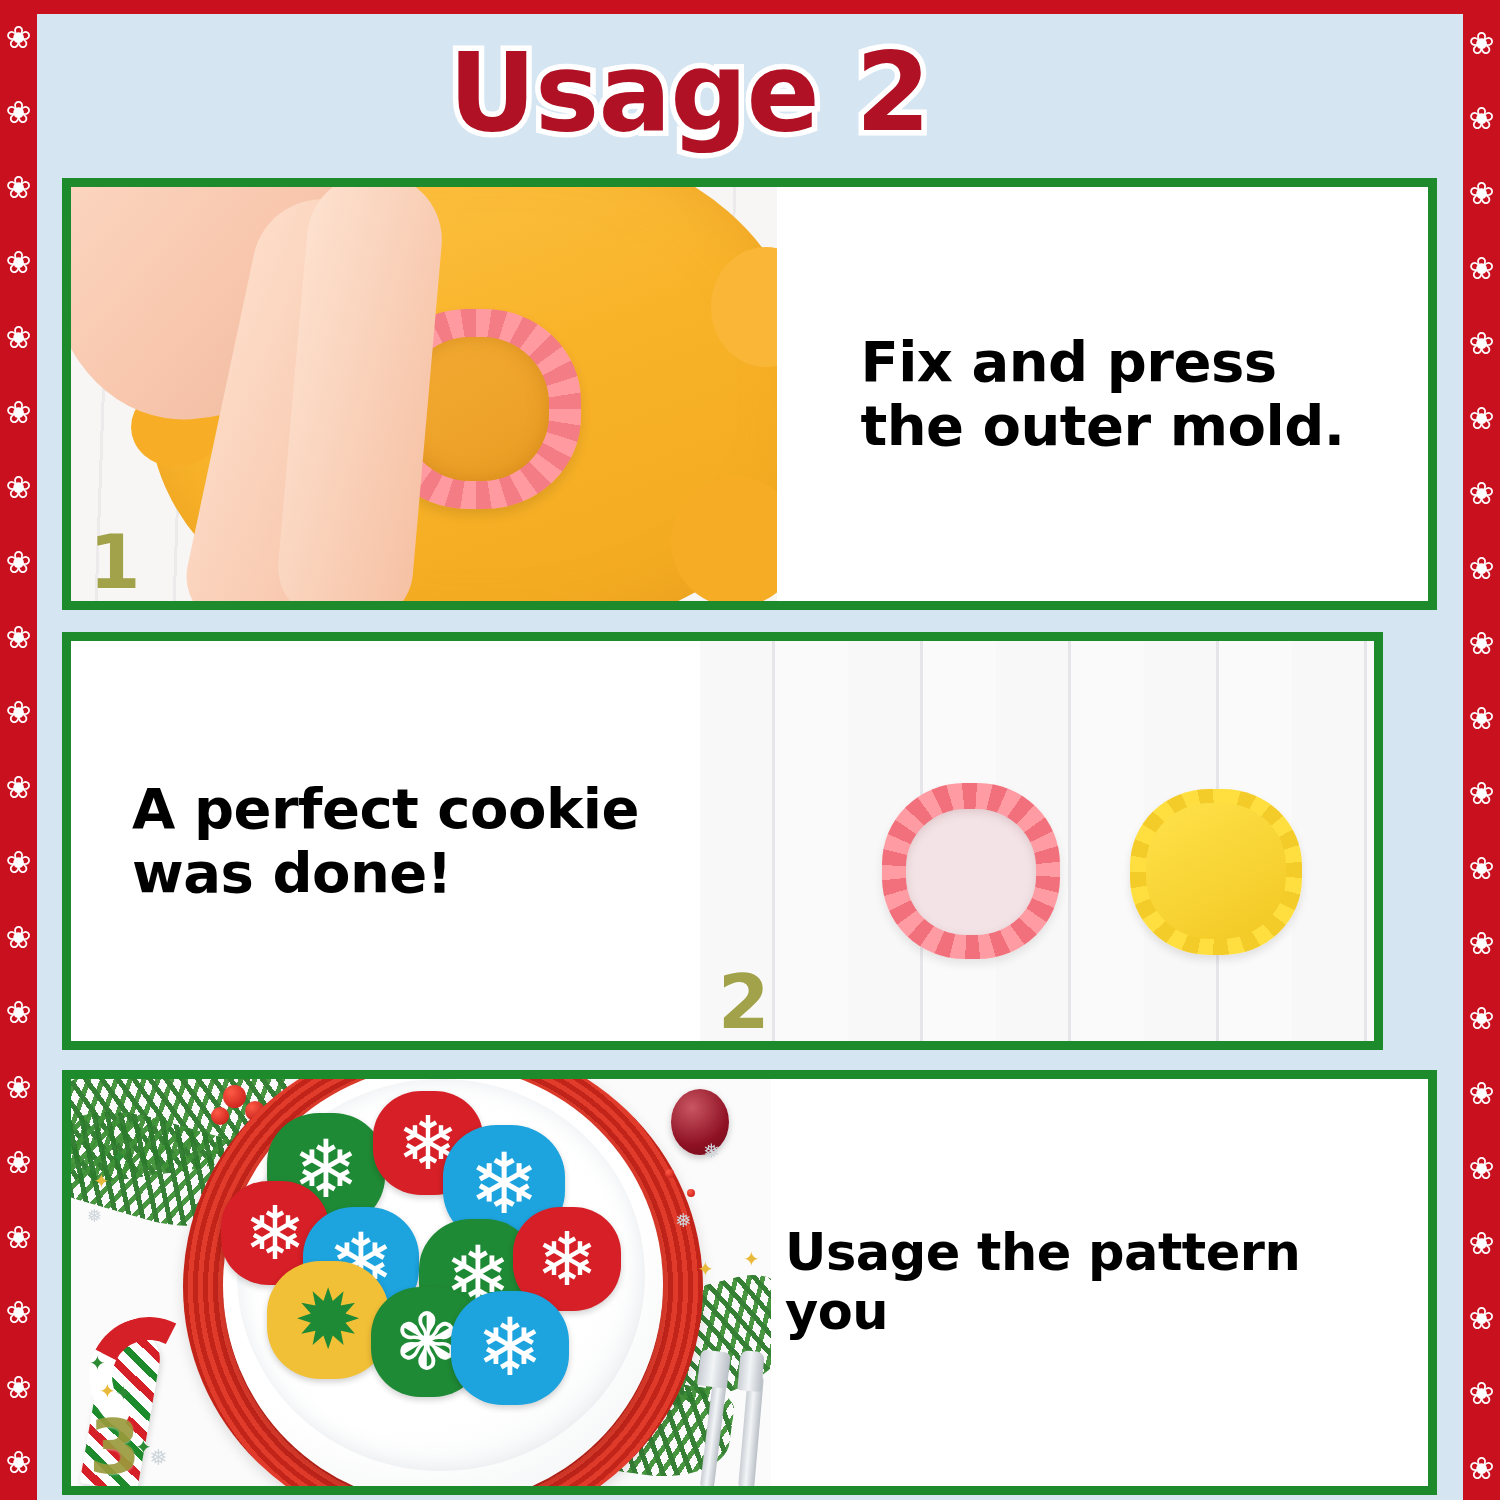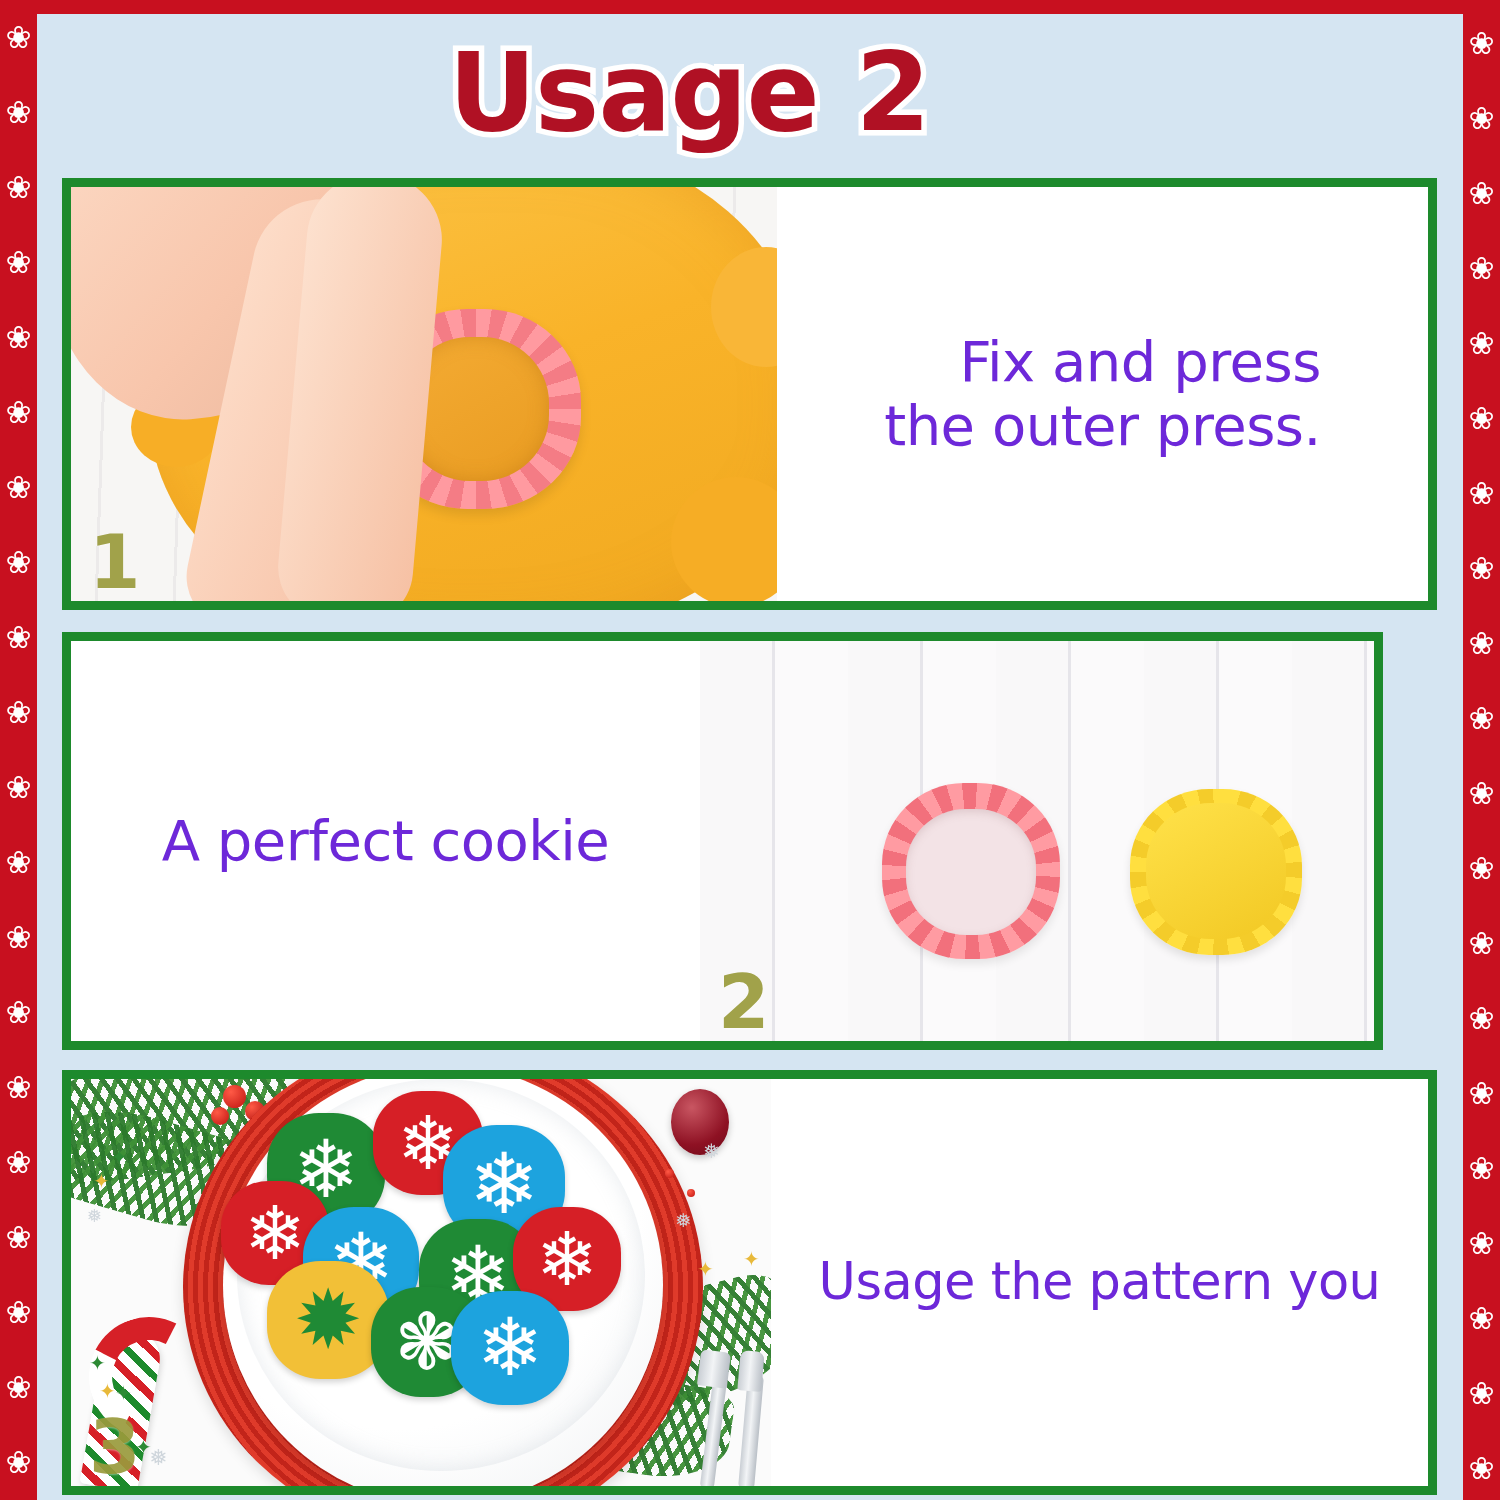--- a/index.html
+++ b/index.html
@@ -60,26 +60,26 @@
   #panel-2{left:25px;top:618px;width:1321px;height:418px;}
   #panel-3{left:25px;top:1056px;width:1375px;height:425px;}
 
   .photo{position:relative;overflow:hidden;flex:0 0 auto;}
   .caption{
     flex:1 1 auto;
     display:flex;align-items:center;justify-content:center;
     background:#fff;
   }
   .caption-text{
-    color:#6d28d9;
+    color:#000000;
     font-family:"DejaVu Sans", sans-serif;
-    font-weight:normal;
+    font-weight:bold;
     font-size:56px;
     line-height:1.14;
-    text-align:right;
+    text-align:left;
     padding:0 14px;
     letter-spacing:-0.5px;
   }
   .step-num{
     position:absolute;left:18px;bottom:2px;
     font-family:"DejaVu Sans", sans-serif;
     font-weight:bold;
     font-size:74px;
     color:#9a9b3c;
     opacity:.92;
@@ -295,29 +295,30 @@
         <div class="cutter" id="cutter-1"></div>
         <div id="cutter-1-inner"></div>
         <div class="hand" id="hand-palm"></div>
         <div class="hand" id="finger-1"></div>
         <div class="hand" id="finger-2"></div>
         <div class="step-num">1</div>
       </div>
       <div class="caption">
         <div class="caption-text">
           <div>Fix and press</div>
-          <div>the outer press.</div>
+          <div>the outer mold.</div>
         </div>
       </div>
     </div>
 
     <div class="panel" id="panel-2">
       <div class="caption">
         <div class="caption-text">
           <div>A perfect cookie</div>
+          <div>was done!</div>
         </div>
       </div>
       <div class="photo" id="photo-2">
         <div class="wood2"></div>
         <div id="cutter-2"></div>
         <div id="cutter-2-inner"></div>
         <div id="cookie-2"></div>
         <div id="cookie-2-face"></div>
         <div class="step-num">2</div>
       </div>

